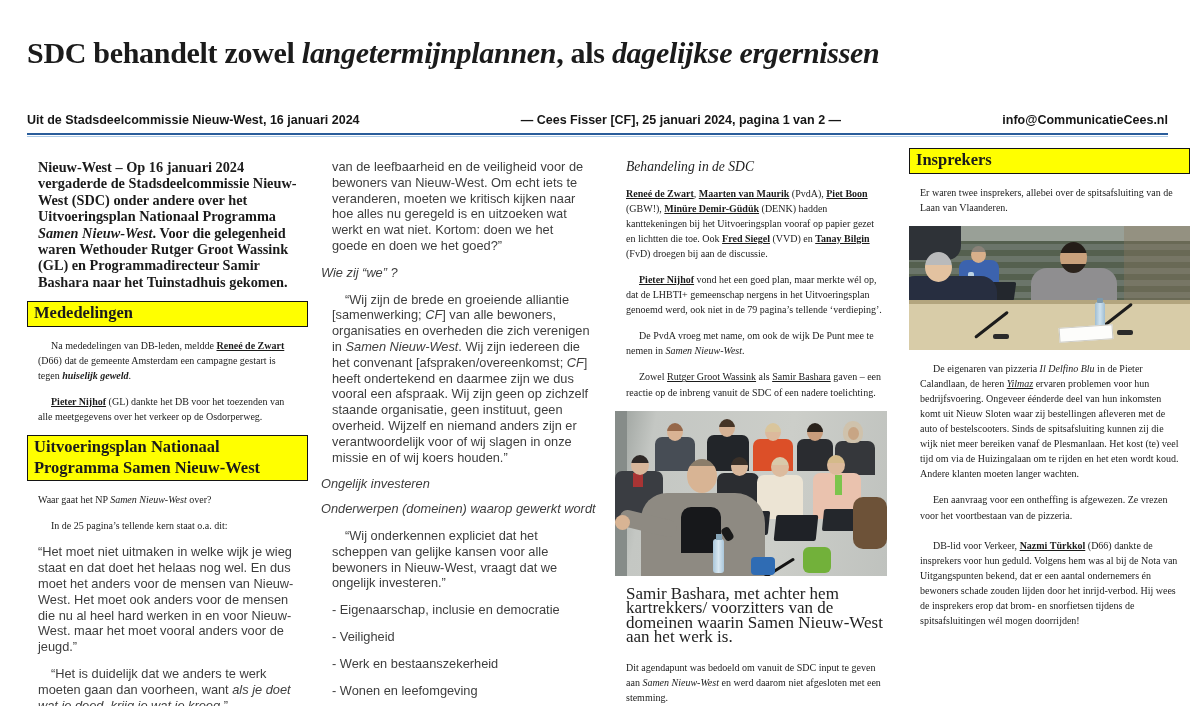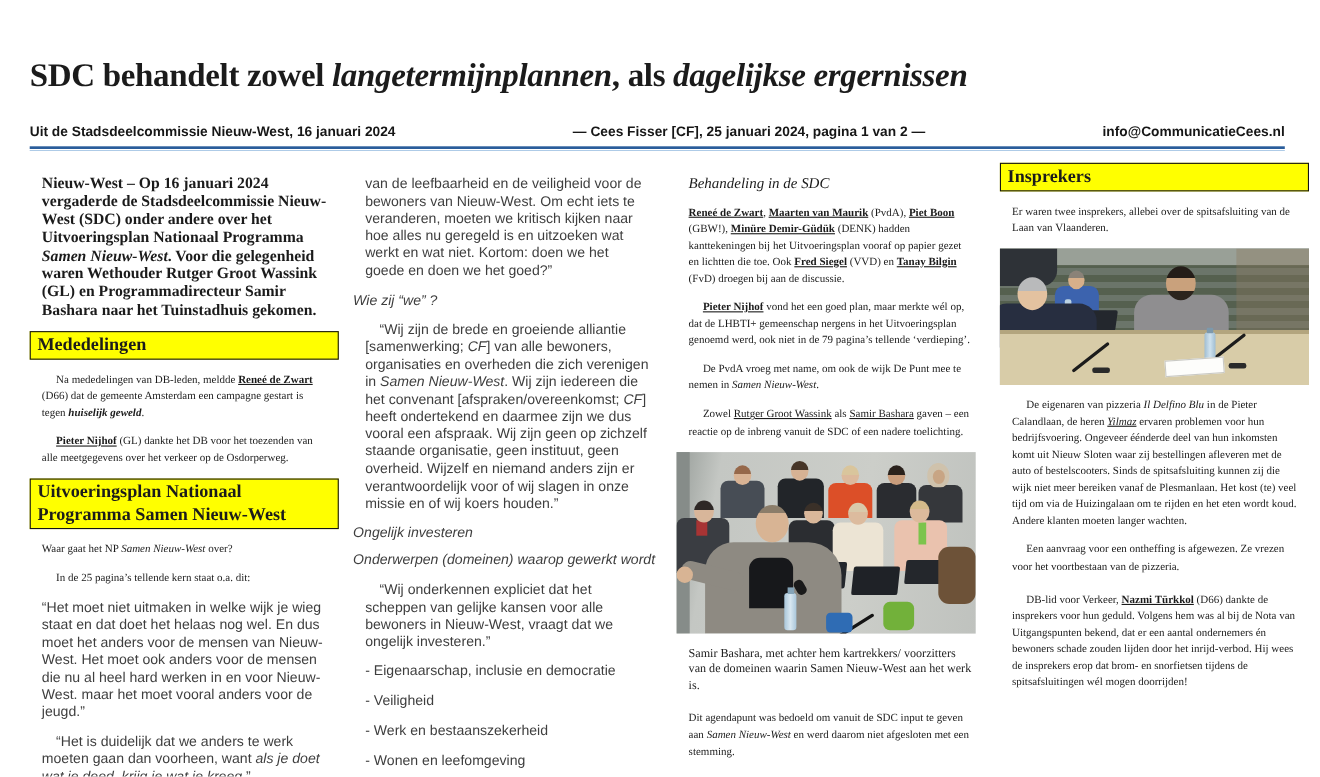--- a/index.html
+++ b/index.html
@@ -1,34 +1,34 @@
 <!DOCTYPE html>
 <html><head>
 <meta charset="utf-8">
 <style>
   html,body{margin:0;padding:0;width:1200px;height:706px;overflow:hidden;background:#ffffff;}
   body{font-family:"Liberation Serif",serif;color:#1b1b1b;}
   .page{position:relative;width:1200px;height:706px;}
-  .title{position:absolute;left:27px;top:52px;margin:0;font-size:30px;line-height:34px;font-weight:bold;letter-spacing:-0.3px;white-space:nowrap;}
+  .title{position:absolute;left:27px;top:36px;margin:0;font-size:30px;line-height:34px;font-weight:bold;letter-spacing:-0.3px;white-space:nowrap;}
   .byline{position:absolute;left:27px;top:113px;width:1141px;display:flex;justify-content:space-between;align-items:baseline;font-family:"Liberation Sans",sans-serif;font-weight:bold;font-size:12.5px;color:#161616;}
   .rule{position:absolute;left:27px;top:133px;width:1141px;height:5px;background:linear-gradient(#2a5d9b 0 2px,#ffffff 2px 3px,#aecbe7 3px 4px,#ffffff 4px);}
   .cols{position:absolute;left:27px;top:148px;display:flex;gap:13px;}
   .col{width:281px;height:558px;overflow:visible;}
   .blk{margin:11px;}
   .b{font-weight:bold;}
   .i{font-style:italic;}
   .u{text-decoration:underline;}
   .lead{font-size:14.3px;line-height:16.4px;}
   .h{background:#ffff00;border:1px solid #141414;font-weight:bold;font-size:16.5px;line-height:20.5px;padding:1px 6px 2px;margin:6px 0 5px;}
   .col .h:first-child{margin-top:0;}
   .p{font-size:10px;line-height:15.1px;}
   .ps{font-family:"Liberation Sans",sans-serif;font-size:12.8px;line-height:15.8px;color:#3e3e3e;}
   .ih{font-family:"Liberation Sans",sans-serif;font-style:italic;font-size:12.8px;line-height:15.8px;color:#3e3e3e;margin:9px 0 0;}
   .ihs{font-style:italic;font-size:13.6px;line-height:15.5px;}
-  .caption{font-size:11px;line-height:14.6px;color:#222;}
+  .caption{font-size:17px;line-height:14.6px;color:#222;}
   .indent{text-indent:13px;}
   .gap{margin-top:15px;}
   .h.gap{margin-top:4px;}
 
   
   .photo{position:relative;overflow:hidden;margin:7px 0 3px;}
   .photo div{position:absolute;}
 
   
   .ph1{width:281px;height:124px;background:#868c84;}

